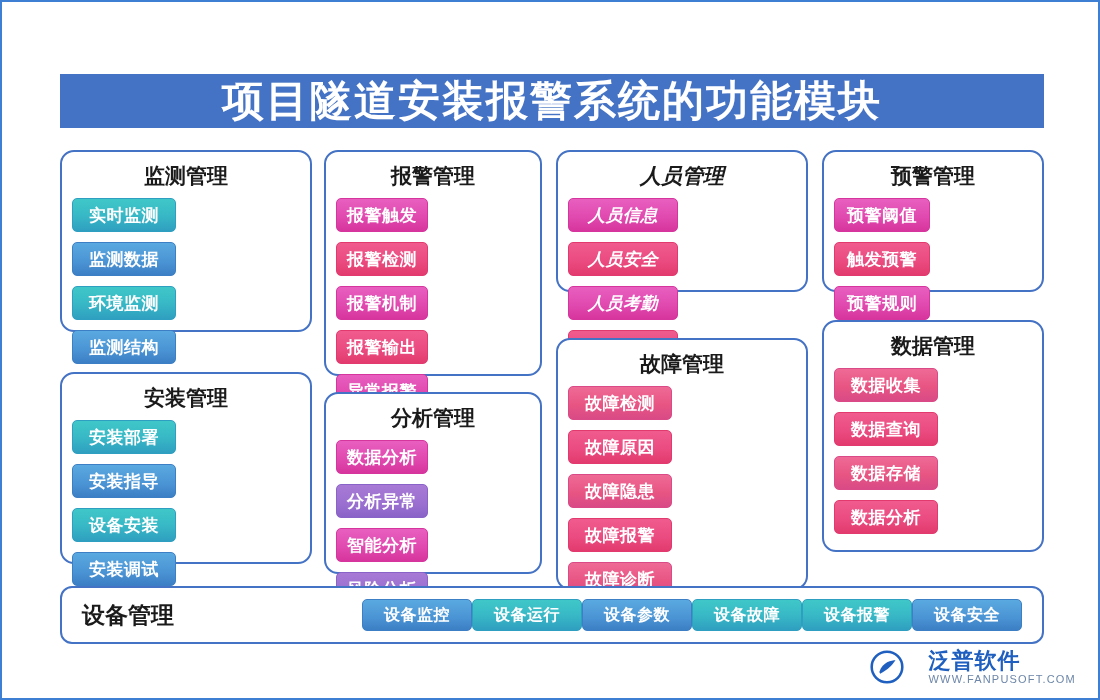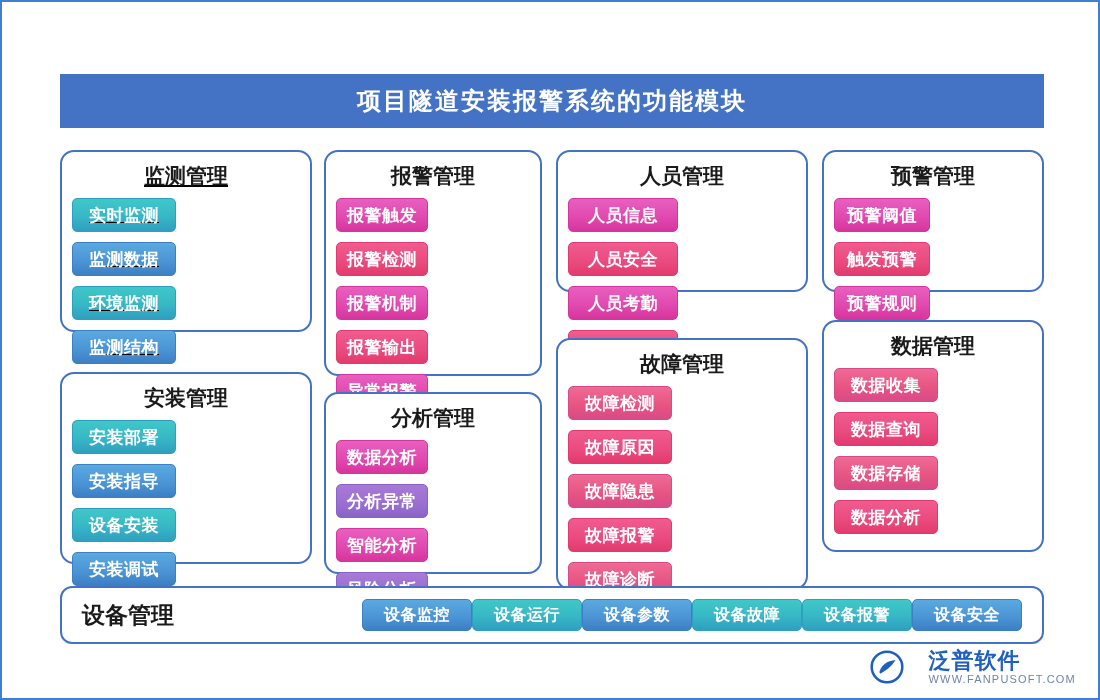--- a/index.html
+++ b/index.html
@@ -28,21 +28,21 @@
     top: 72px;
     width: 984px;
     height: 54px;
     background: #4472c4;
     display: flex;
     align-items: center;
     justify-content: center;
   }
   #title-banner .title-text {
     color: #ffffff;
-    font-size: 24px;
+    font-size: 42px;
     font-weight: bold;
     letter-spacing: 2px;
     font-family: "Liberation Serif", serif;
   }
   
   .group {
     position: absolute;
     box-sizing: border-box;
     border: 2px solid #4472c4;
     border-radius: 14px;
@@ -98,23 +98,23 @@
   }
   .chip.rose {
     background: linear-gradient(180deg, #ef6a96 0%, #e85583 55%, #d94a86 100%);
     border: 1px solid #d94a86;
   }
   .chip.violet {
     background: linear-gradient(180deg, #a87ad6 0%, #9a6fd0 60%, #8a63c8 100%);
     border: 1px solid #8a63c8;
   }
   
-  #g-monitor   { left: 58px;  top: 148px; width: 252px; height: 182px; text-decoration: underline; }
+  #g-monitor   { left: 58px;  top: 148px; width: 252px; height: 182px; }
   #g-alarm     { left: 322px; top: 148px; width: 218px; height: 226px; }
-  #g-person    { left: 554px; top: 148px; width: 252px; height: 142px; }
+  #g-person    { left: 554px; top: 148px; width: 252px; height: 142px; font-style: italic; }
   #g-warning   { left: 820px; top: 148px; width: 222px; height: 142px; }
   #g-install   { left: 58px;  top: 370px; width: 252px; height: 192px; }
   #g-analysis  { left: 322px; top: 390px; width: 218px; height: 182px; }
   #g-fault     { left: 554px; top: 336px; width: 252px; height: 252px; }
   #g-data      { left: 820px; top: 318px; width: 222px; height: 232px; }
 
   #g-monitor .chip,
   #g-install .chip { min-width: 104px; }
   #g-alarm .chip   { min-width: 92px; }
   #g-person .chip  { min-width: 110px; }

